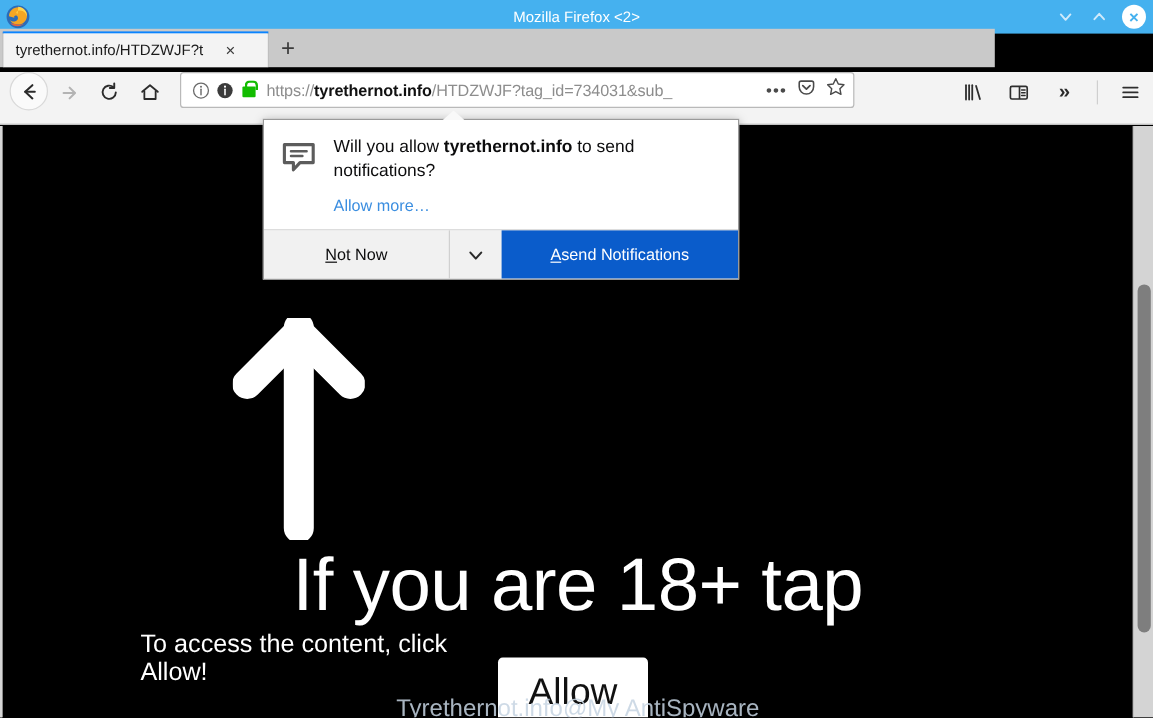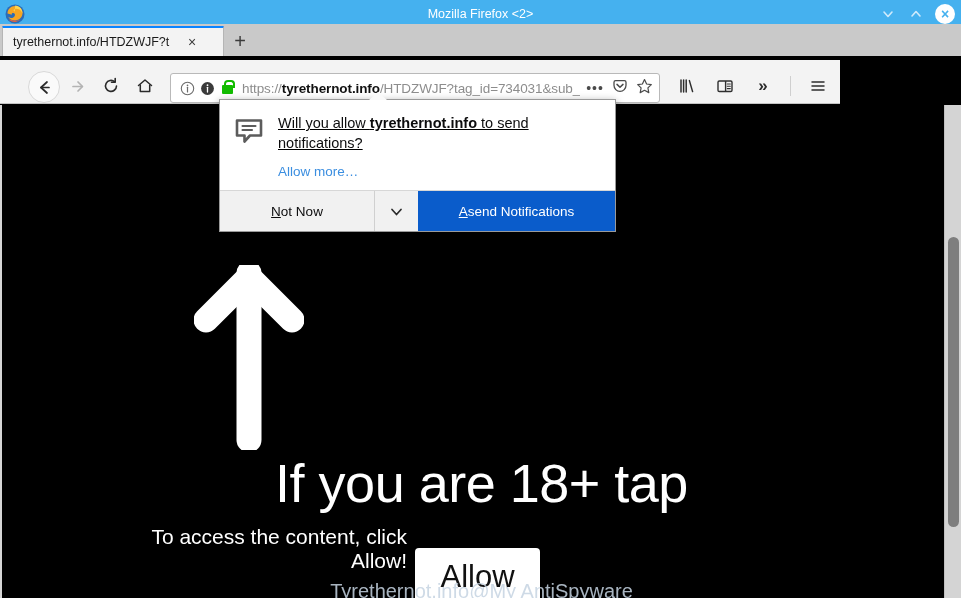--- a/index.html
+++ b/index.html
@@ -54,21 +54,21 @@
     background: #ffffff;
     color: #45b1ef;
     font-size: 14px;
     font-weight: bold;
     display: flex; align-items: center; justify-content: center;
   }
 
   
   .tabstrip {
     position: absolute; left: 0; top: 24px;
-    width: 961px; height: 32px;
+    width: 829px; height: 32px;
     background: #c9c9c9;
     display: flex; align-items: flex-end;
   }
   .tab {
     position: relative;
     margin-left: 2px;
     height: 30px;
     min-width: 222px;
     background: #f3f3f3;
     border-top: 2px solid #0a84ff;
@@ -97,25 +97,25 @@
     width: 32px; height: 30px;
     display: flex; align-items: center; justify-content: center;
     font-size: 20px;
     color: #3b3b3b;
     font-weight: 300;
   }
 
   
   .navbar {
     position: absolute; left: 0; top: 60px;
-    width: 840px; height: 44px;
+    width: 961px; height: 44px;
     background: #f3f3f3;
     border-bottom: 1px solid #c3c3c3;
-    display: flex; align-items: flex-end;
-    padding: 0 22px;
+    display: flex; align-items: flex-start;
+    padding: 0 2px;
   }
   .nav-btn {
     width: 34px; height: 34px;
     display: flex; align-items: center; justify-content: center;
     flex: 0 0 auto;
     color: #2b2b2b;
   }
   .nav-btn.back {
     background: #fafafa;
     border: 1px solid #d9d9d9;
@@ -200,31 +200,31 @@
     position: absolute;
     left: 192px; top: 160px;
     width: 110px; height: 185px;
   }
   .headline {
     position: absolute;
     left: 0; right: 0;
     top: 350px;
     text-align: center;
     color: #ffffff;
-    font-size: 54px;
+    font-size: 62px;
     line-height: 1.05;
     font-weight: normal;
     letter-spacing: -0.5px;
   }
   .subtext {
     position: absolute;
     left: 115px;
     top: 420px;
     width: 290px;
-    text-align: right;
+    text-align: left;
     color: #ffffff;
     font-size: 21px;
     line-height: 1.12;
   }
   .allow-btn {
     position: absolute;
     left: 413px; top: 443px;
     width: 125px; height: 58px;
     background: #ffffff;
     border-radius: 4px;
@@ -276,21 +276,21 @@
     border-right: 9px solid transparent;
     border-bottom: 8px solid #f9f9f9;
     z-index: 51;
   }
   .popup-body {
     display: flex;
     padding: 14px 16px 10px 14px;
     gap: 14px;
   }
   .popup-icon { flex: 0 0 auto; margin-top: 2px; }
-  .popup-texts { flex: 1 1 auto; text-decoration: underline; }
+  .popup-texts { flex: 1 1 auto; }
   .popup-question {
     font-size: 14.5px;
     color: #0c0c0d;
     line-height: 1.35;
   }
   .popup-question b { font-weight: bold; }
   .popup-learn {
     display: inline-block;
     margin-top: 11px;
     font-size: 13.5px;

